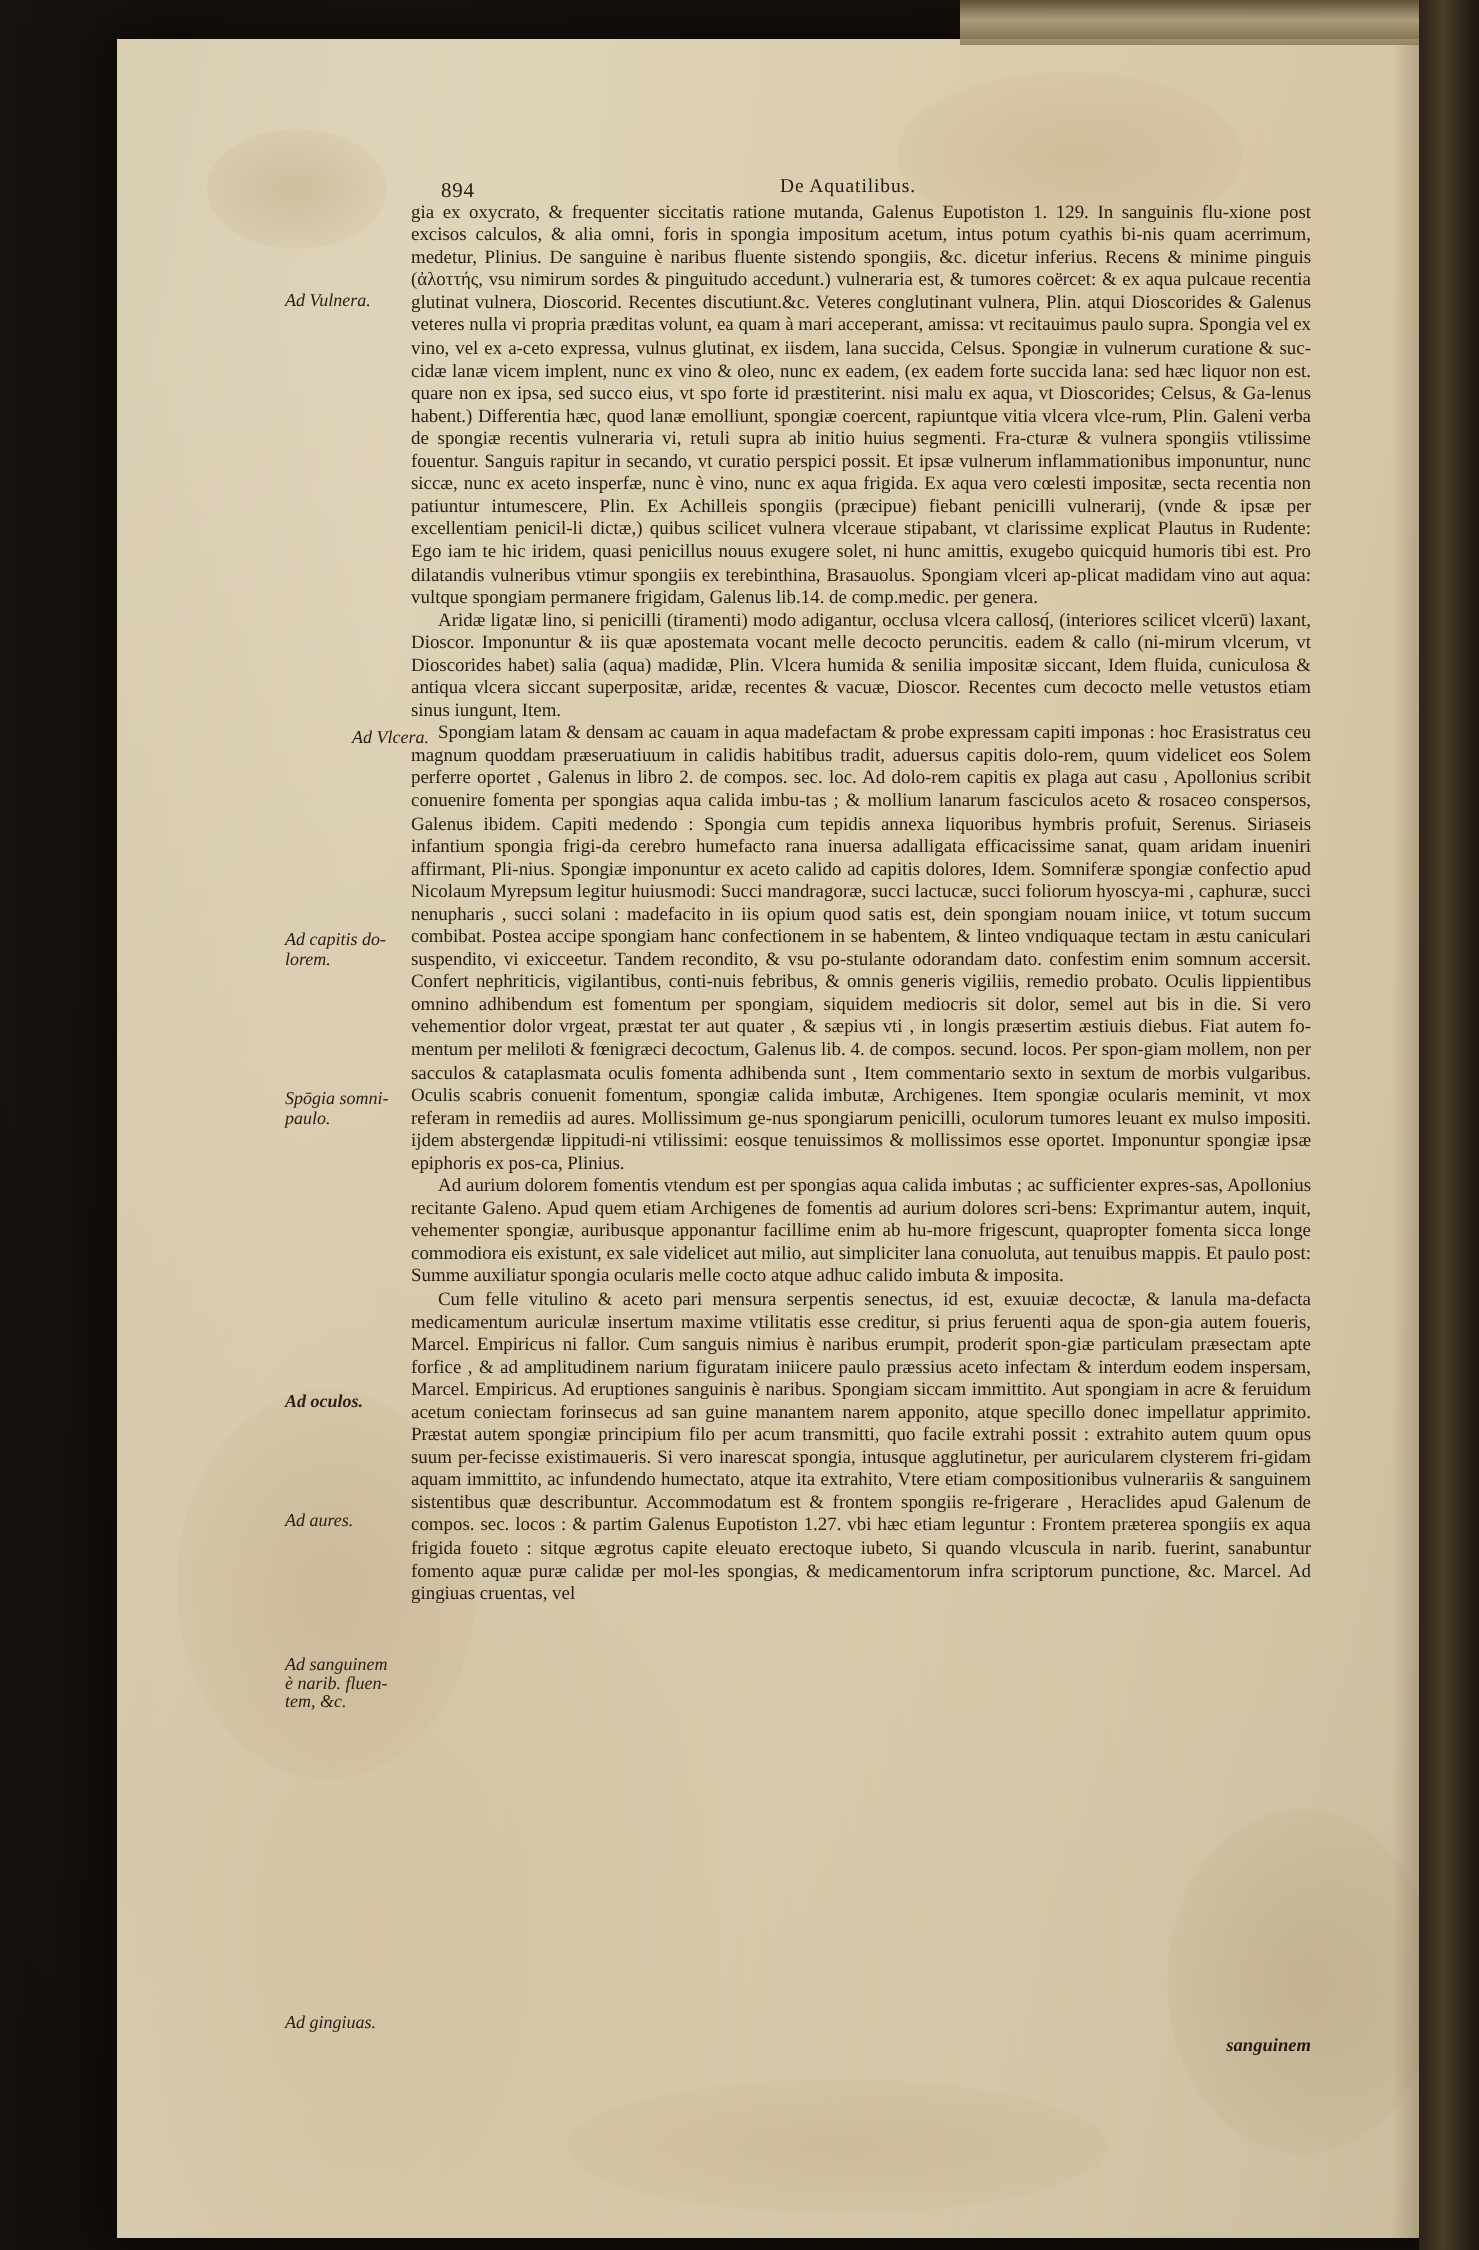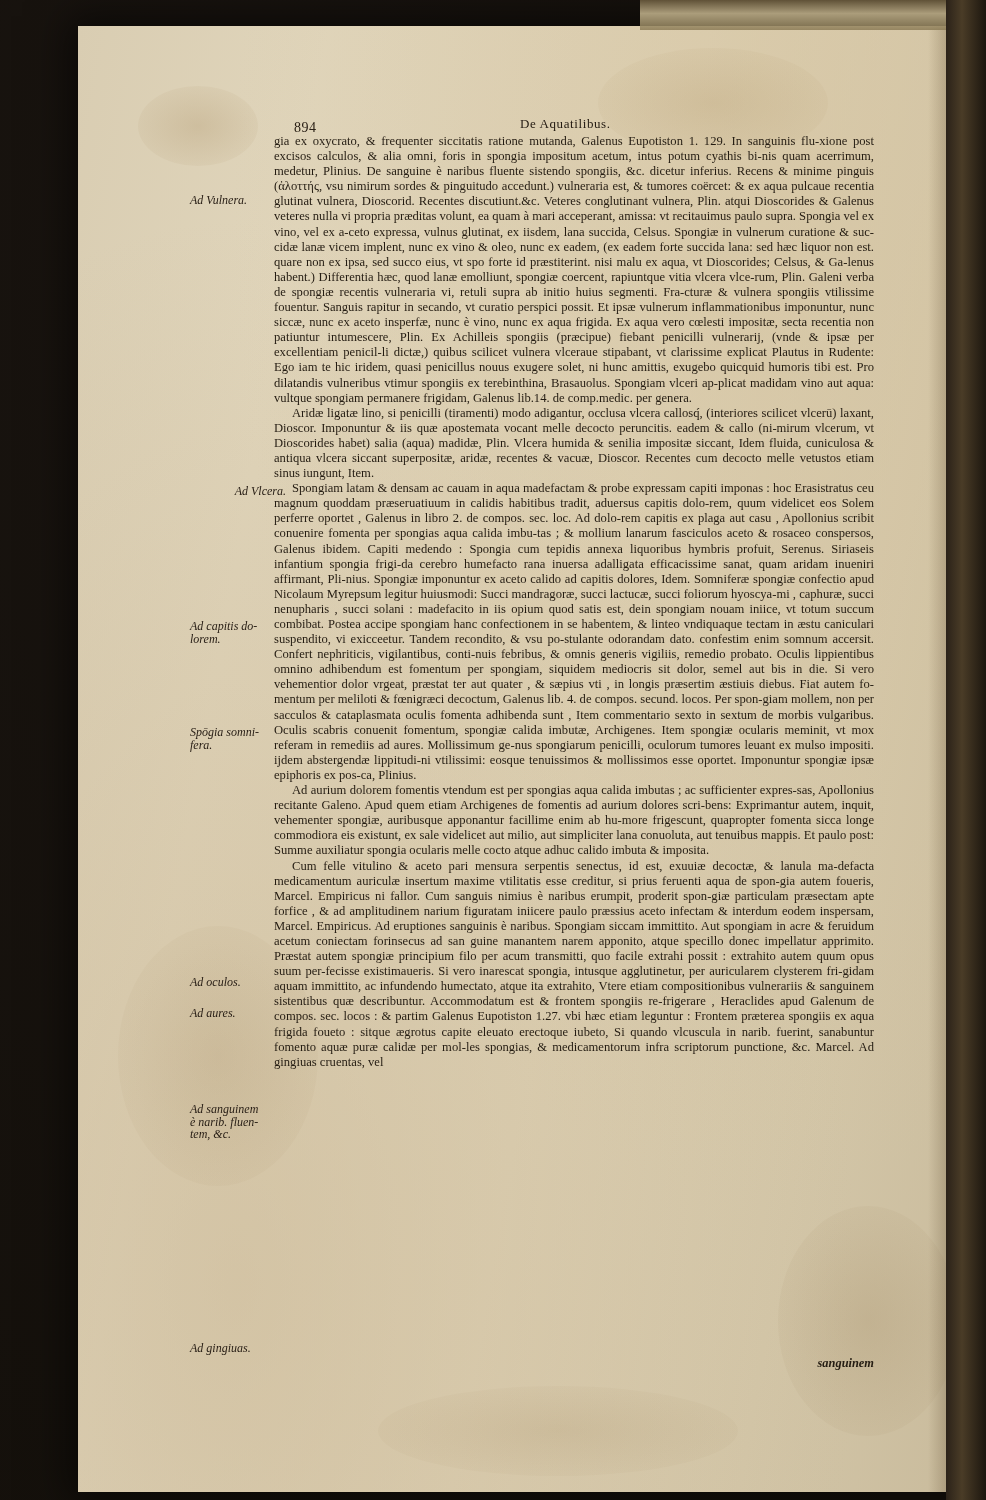--- a/index.html
+++ b/index.html
@@ -97,22 +97,22 @@
     <div class="blotch" style="left:300px;top:1360px;width:360px;height:90px;background:radial-gradient(ellipse,rgba(160,134,92,0.18),rgba(160,134,92,0));"></div>
 
     <div class="folio">894</div>
     <div class="running-head">De Aquatilibus.</div>
 
     <div class="marginal" style="top:168px;white-space:pre-line;">Ad Vulnera.</div>
     <div class="marginal" style="top:459px;white-space:pre-line;text-align:right;">Ad Vlcera.</div>
     <div class="marginal" style="top:594px;white-space:pre-line;">Ad capitis do-
 lorem.</div>
     <div class="marginal" style="top:700px;white-space:pre-line;">Spōgia somni-
-fera.</div>
-    <div class="marginal" style="top:950px;white-space:pre-line;">Ad oculos.</div>
+paulo.</div>
+    <div class="marginal" style="top:902px;white-space:pre-line;font-weight:bold;">Ad oculos.</div>
     <div class="marginal" style="top:981px;white-space:pre-line;">Ad aures.</div>
     <div class="marginal" style="top:1077px;white-space:pre-line;">Ad sanguinem
 è narib. fluen-
 tem, &amp;c.</div>
     <div class="marginal" style="top:1295px;white-space:pre-line;margin-top:21px;">Ad gingiuas.</div>
 
     <div class="linenum" style="top:287px;">10</div>
     <div class="linenum" style="top:461px;">20</div>
     <div class="linenum" style="top:631px;">30</div>
     <div class="linenum" style="top:800px;">40</div>

